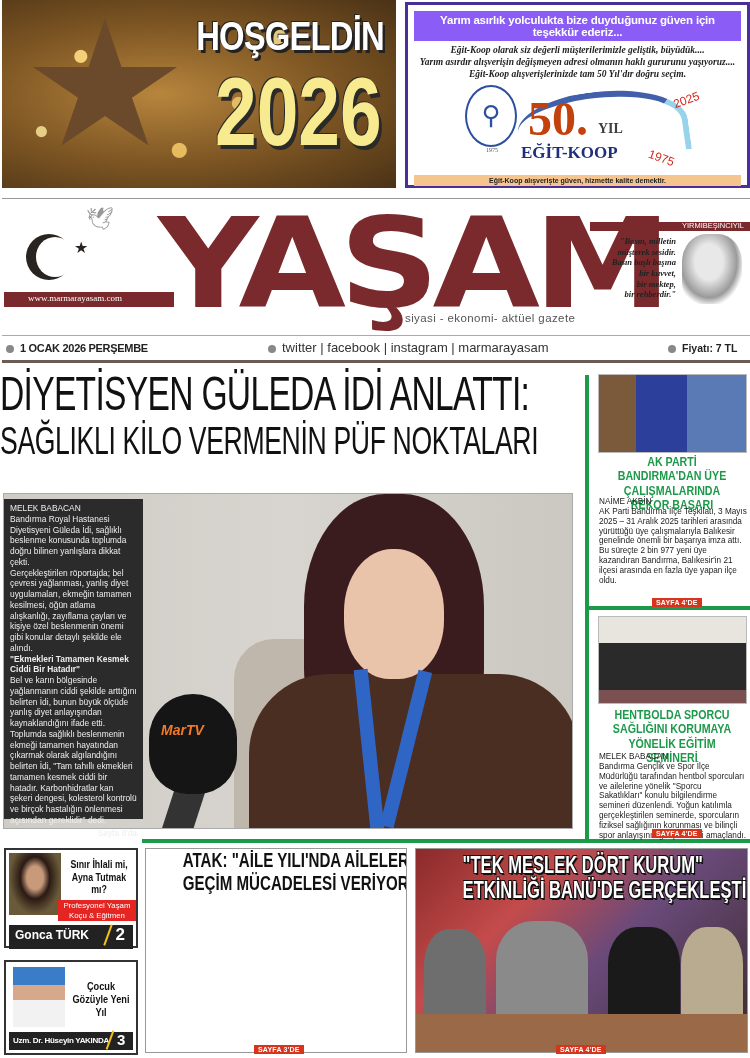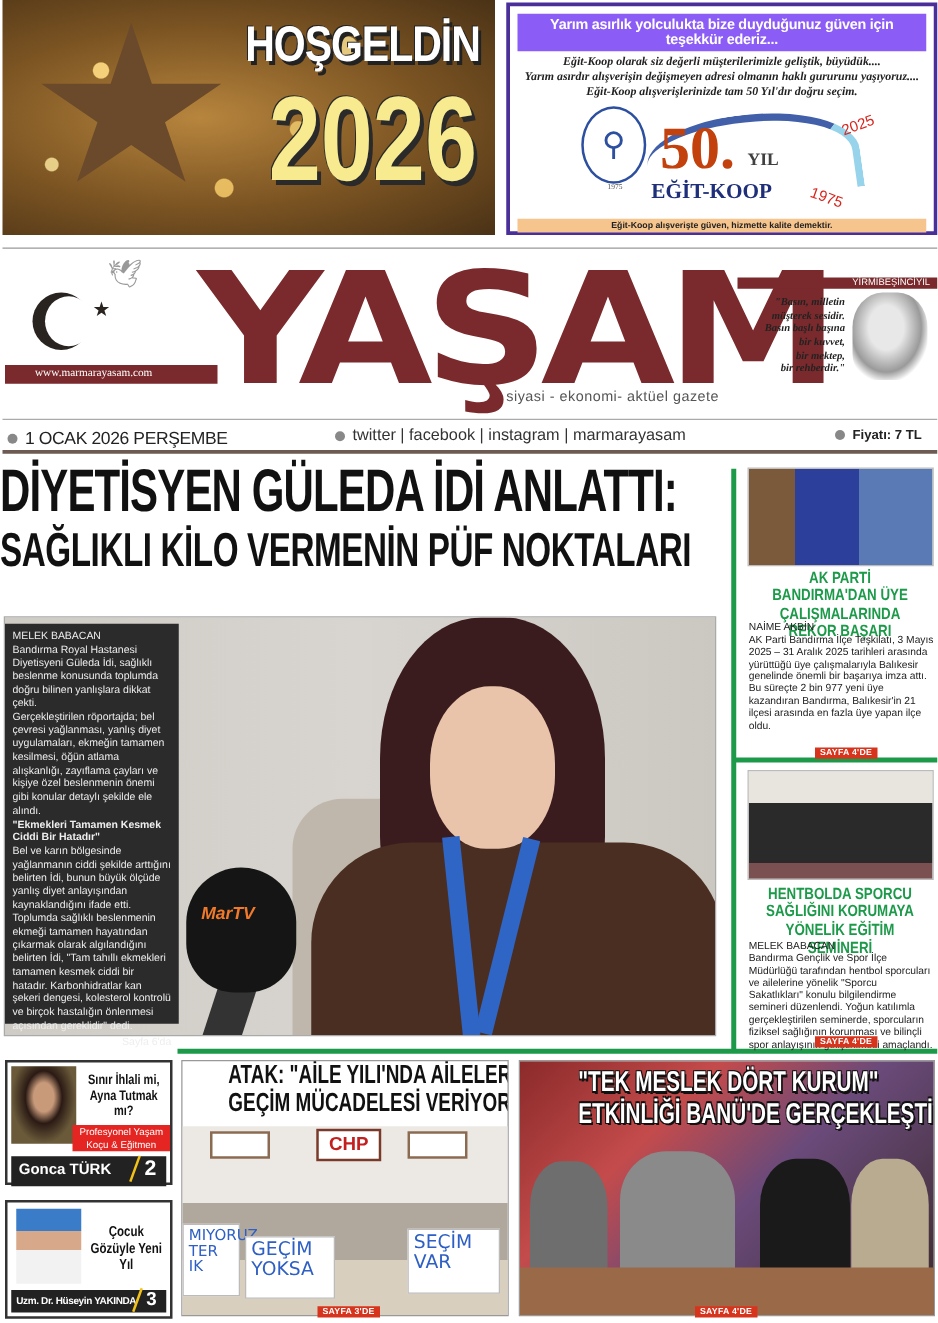--- a/index.html
+++ b/index.html
@@ -101,29 +101,29 @@
   .portrait {
     position: absolute; left: 682px; top: 34px; width: 60px; height: 70px;
     background: radial-gradient(ellipse at 45% 40%, #e8e8e8 0 30%, #9a9a9a 60%, #fff 75%);
     border-radius: 40% 40% 30% 30%;
   }
   .mast-rule-bottom { position: absolute; left: 2px; top: 335px; width: 748px; height: 1px; background: #aaa; }
 
   
   .dateline { position: absolute; left: 0; top: 339px; width: 750px; height: 20px; font-size: 12px; }
   .dot { display: inline-block; width: 8px; height: 8px; border-radius: 50%; background: #888; vertical-align: middle; margin-right: 6px; }
-  .dl-date { position: absolute; left: 6px; top: 3px; font-weight: 400; font-size: 14px; letter-spacing: -0.3px; }
+  .dl-date { position: absolute; left: 6px; top: 3px; font-weight: 700; font-size: 11px; letter-spacing: -0.3px; }
   .dl-social { position: absolute; left: 268px; top: 1px; font-size: 13px; color: #333; }
   .dl-price { position: absolute; left: 668px; top: 3px; font-weight: 700; font-size: 10.5px; }
   .date-rule { position: absolute; left: 2px; top: 360px; width: 748px; height: 3px; background: #6d5a52; }
 
   
   .headline {
     position: absolute; left: 0; top: 370px; width: 580px; 
-    font-family: "Liberation Sans", sans-serif; font-weight: 700; color: #111; line-height: 1;
+    font-family: "Liberation Sans", sans-serif; font-weight: 400; color: #111; line-height: 1;
   }
   .headline .h1 { font-size: 48px; transform: scaleX(0.70); transform-origin: left; white-space: nowrap; display: block; letter-spacing: -1px; }
   .headline .h2 { font-size: 38px; transform: scaleX(0.70); transform-origin: left; white-space: nowrap; display: block; margin-top: 4px; letter-spacing: -0.5px; }
 
   .main-photo {
     position: absolute; left: 3px; top: 493px; width: 570px; height: 336px;
     background: linear-gradient(90deg, #cfcbc5 0%, #d8d5d0 50%, #cbc7c1 100%);
     border: 1px solid #aaa; overflow: hidden;
   }
   .chair { position: absolute; left: 230px; top: 145px; width: 140px; height: 190px; background: #bfb7ab; border-radius: 40px 40px 0 0; }
@@ -350,28 +350,20 @@
     <span class="slash"></span>
     <span class="col-num">3</span>
   </div>
 </div>
 
 <div class="mid-story">
   <div class="mid-title">
     <div>ATAK: "AİLE YILI'NDA AİLELER</div>
     <div>GEÇİM MÜCADELESİ VERİYOR"</div>
   </div>
-  <div class="mid-photo">
-    <div class="frame" style="left:22px"></div>
-    <div class="chp">CHP</div>
-    <div class="frame" style="left:180px"></div>
-    <div class="sign sign1">MIYORUZ TER IK</div>
-    <div class="sign sign2">GEÇİM YOKSA</div>
-    <div class="sign sign3">SEÇİM VAR</div>
-  </div>
 </div>
 <div class="sayfa sayfa3">SAYFA 3'DE</div>
 
 <div class="right-story">
   <div class="person p1"></div>
   <div class="person p2"></div>
   <div class="person p3"></div>
   <div class="person p4"></div>
   <div class="table"></div>
   <div class="right-title">

